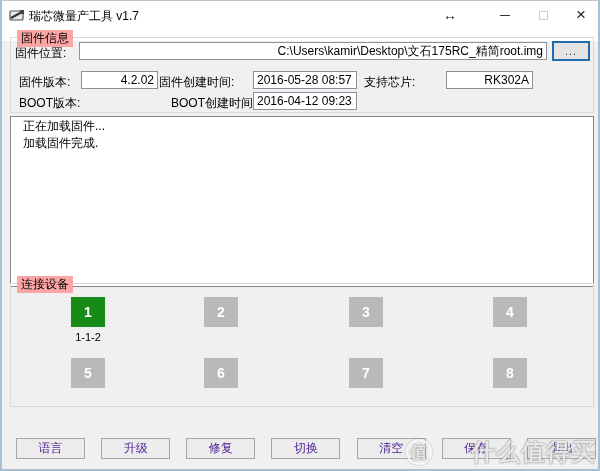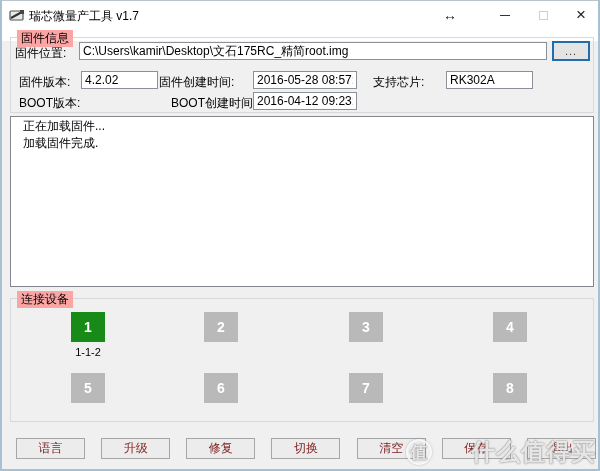--- a/index.html
+++ b/index.html
@@ -30,50 +30,50 @@
   
   .groupbox { position:absolute; border:1px solid #d9d9d9; background:transparent; }
   .group-label { position:absolute; top:-8px; left:6px; background:#fca5a5; padding:0 4px; font-size:12px; }
 
   .fw-group { left:8px; top:36px; width:584px; height:76px; }
 
   .fld-label { position:absolute; font-size:12px; white-space:nowrap; }
   .txtbox {
     position:absolute; background:#fff; border:1px solid #8c9199;
     font-family:"Liberation Sans","DejaVu Sans",sans-serif; font-size:12px;
-    padding:8px 3px; height:17px; color:#000;
+    padding:8px 3px; height:17px; color:#000;text-align:right;
   }
   .browse-btn {
     position:absolute; left:541px; top:3px; width:38px; height:20px;
     background:#e4e4e4; border:2px solid #1f6dad; outline:1px solid #e4e4e4; outline-offset:-4px;
     font-size:11px; letter-spacing:1px; color:#444; text-align:center; line-height:14px; cursor:pointer;
   }
 
   
   .log-area {
     position:absolute; left:8px; top:115px; width:584px; height:171px;
     background:#fff; border:1px solid #82878f; padding:1px 12px;
     font-size:12px; line-height:17px; overflow:hidden;
   }
 
   
-  .dev-group { left:8px; top:297px; width:584px; height:124px; }
+  .dev-group { left:8px; top:282px; width:584px; height:124px; }
   .dev-cell {
     position:absolute; width:34px; height:30px;
     background:#b9b9b9; color:#fff; font-weight:bold; font-size:14px;
     display:flex; align-items:center; justify-content:center; cursor:pointer;
   }
   .dev-cell.active { background:#188a18; }
   .dev-port { position:absolute; width:60px; text-align:center; font-size:11px; color:#000; }
 
   
   .footer { position:absolute; left:14px; top:437px; width:580px; height:21px; display:flex; justify-content:space-between; }
   .f-btn {
     width:69px; height:21px; background:#ececec; border:1px solid #a6a6a6;
-    font-size:12px; color:#7f1d1d; text-align:center; line-height:19px; cursor:pointer;
+    font-size:12px; color:#4c1d95; text-align:center; line-height:19px; cursor:pointer;
   }
 
   
   .watermark {
     position:absolute; right:2px; bottom:1px; display:flex; align-items:center;
     color:rgba(248,248,248,0.85); pointer-events:none; z-index:9;
     text-shadow:0 0 2px rgba(110,110,110,0.7), 0 0 1px rgba(110,110,110,0.7);
   }
   .wm-badge {
     width:26px; height:26px; border:2px solid rgba(248,248,248,0.85); border-radius:50%;
@@ -108,21 +108,21 @@
     <span class="group-label">固件信息</span>
 
     <span class="fld-label" style="left:4px; top:7px;">固件位置:</span>
     <input class="txtbox" style="left: 68px; top: 4px; width: 468px;" readonly="" value="C:\Users\kamir\Desktop\文石175RC_精简root.img">
     <button class="browse-btn">...</button>
 
     <span class="fld-label" style="left:8px; top:36px;">固件版本:</span>
     <input class="txtbox" style="left: 70px; top: 33px; width: 77px;" readonly="" value="4.2.02">
     <span class="fld-label" style="left:148px; top:36px;">固件创建时间:</span>
     <input class="txtbox" style="left: 242px; top: 33px; width: 104px;" readonly="" value="2016-05-28 08:57:00">
-    <span class="fld-label" style="left:362px; top:36px;text-align:right;">支持芯片:</span>
+    <span class="fld-label" style="left:353px; top:36px;text-align:right;">支持芯片:</span>
     <input class="txtbox" style="left: 435px; top: 33px; width: 87px;" readonly="" value="RK302A">
 
     <span class="fld-label" style="left:8px; top:57px;">BOOT版本:</span>
     <input class="txtbox" style="left: 70px; top: 54px; width: 77px; margin-top: 32px;" readonly="" value="2.32">
     <span class="fld-label" style="left:160px; top:57px;">BOOT创建时间:</span>
     <input class="txtbox" style="left: 242px; top: 54px; width: 104px;" readonly="" value="2016-04-12 09:23:08">
   </div>
 
   <div class="log-area">
     <div>正在加载固件...</div>

